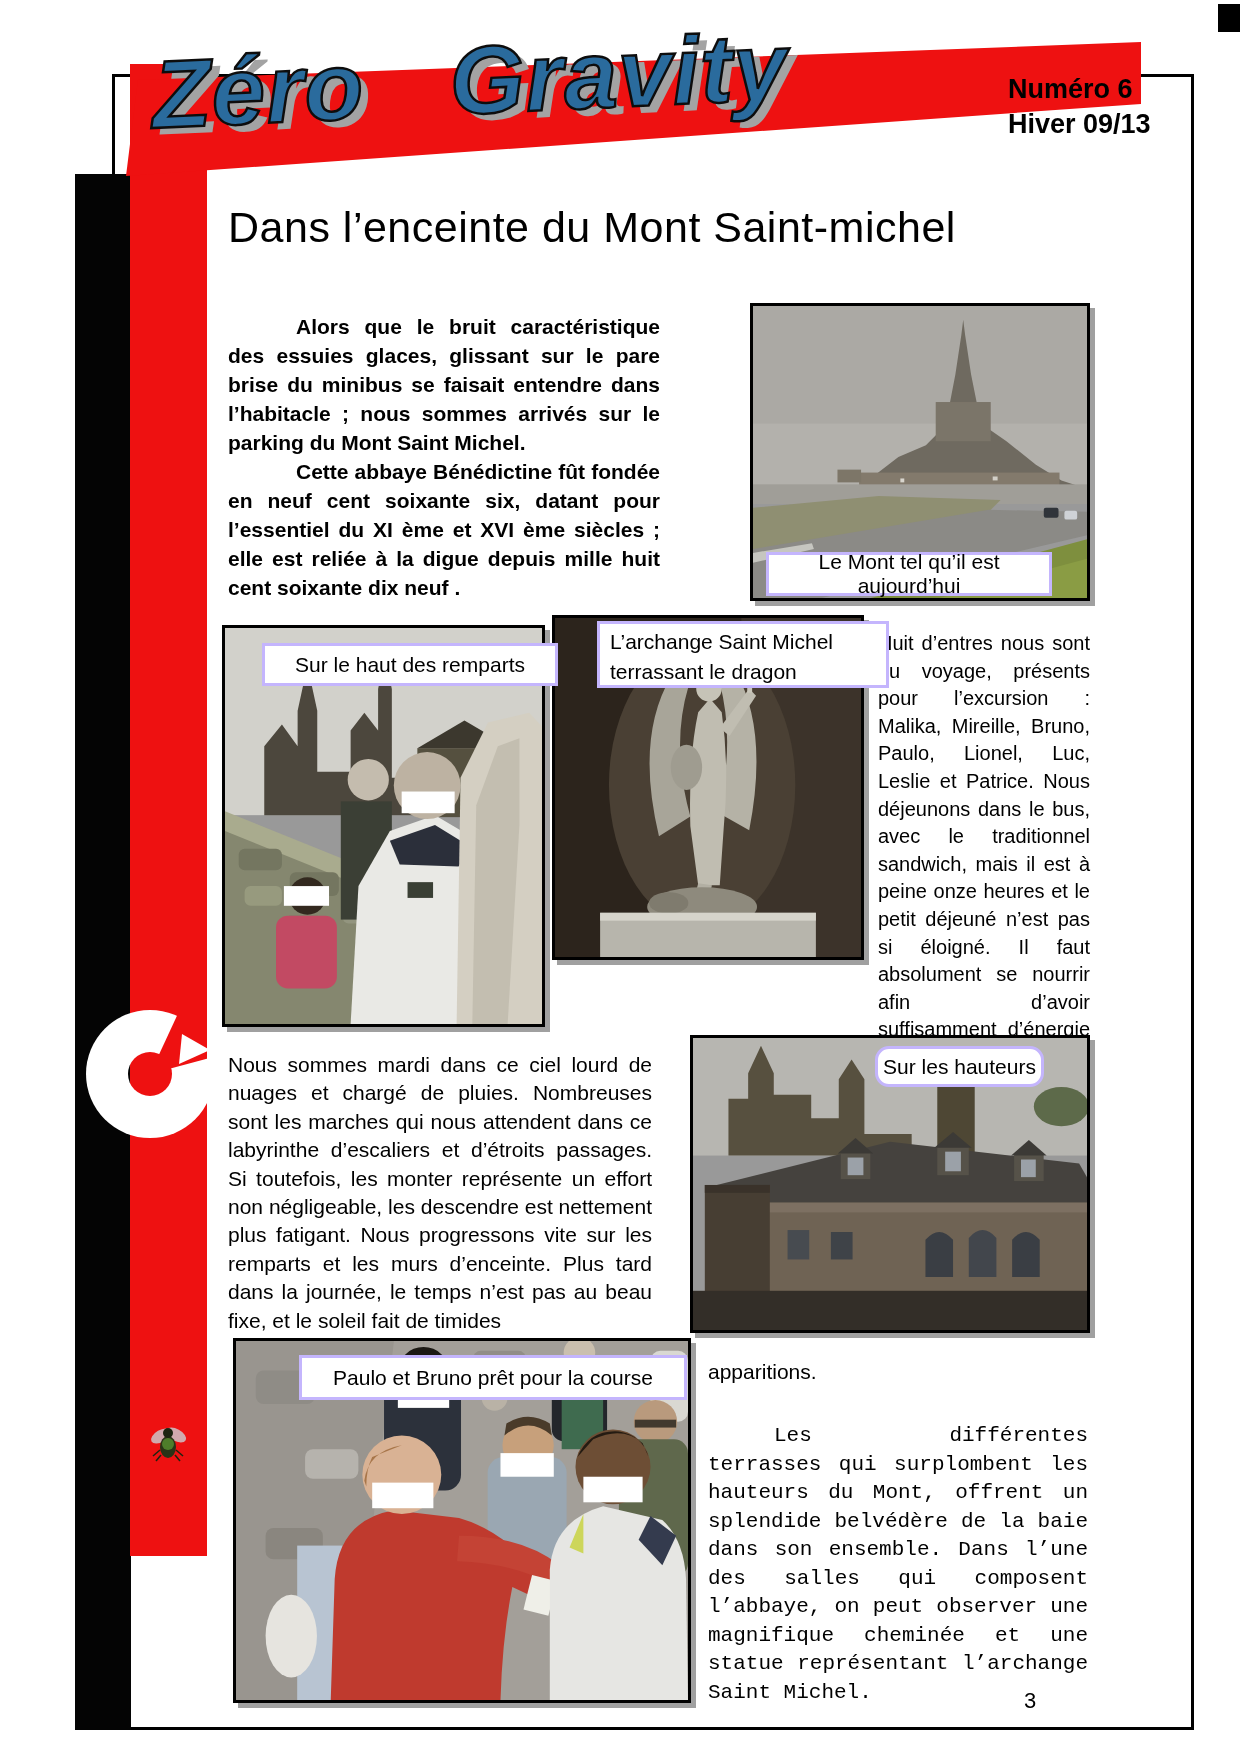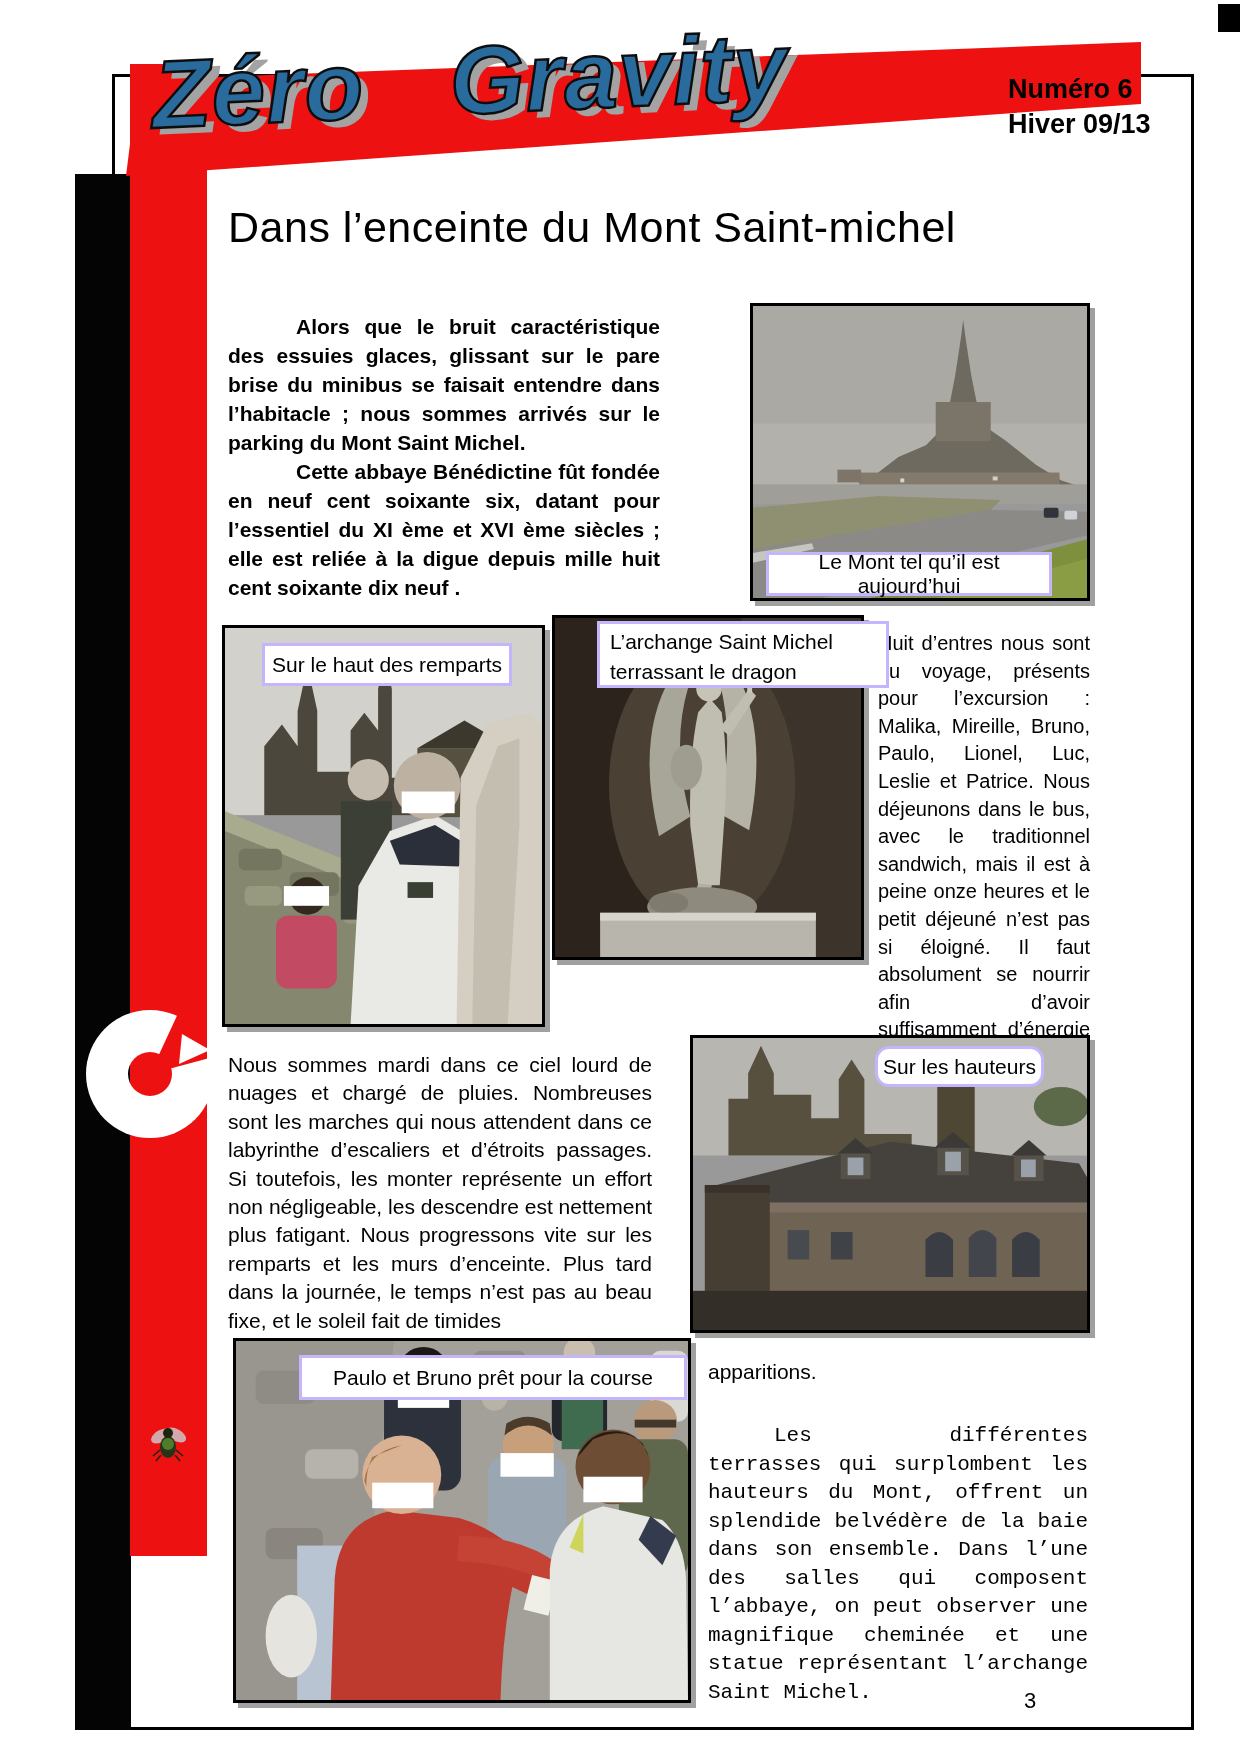--- a/index.html
+++ b/index.html
@@ -30,21 +30,21 @@
   #photo-mont     { left:750px; top:303px;  width:340px; height:298px; }
   #photo-remparts { left:222px; top:625px;  width:323px; height:402px; }
   #photo-archange { left:552px; top:615px;  width:312px; height:345px; }
   #photo-hauteurs { left:690px; top:1035px; width:400px; height:298px; }
   #photo-course   { left:233px; top:1338px; width:458px; height:365px; }
   .caption {
     position:absolute; background:#fff; border:3px solid #c4b5fd; z-index:8;
     font-size:21px; display:flex; align-items:center; justify-content:center; text-align:center;
   }
   #cap-mont     { left:766px; top:552px;  width:286px; height:44px; }
-  #cap-remparts { left:262px; top:643px;  width:250px; height:43px; }
+  #cap-remparts { left:262px; top:643px;  width:296px; height:43px; }
   #cap-archange { left:564px; top:621px;  width:292px; height:67px; display:block; text-align:left; padding:3px 10px; line-height:30px;margin-left:33px; }
   #cap-hauteurs { left:875px; top:1046px; width:169px; height:41px;border-radius:14px; }
   #cap-course   { left:299px; top:1355px; width:388px; height:45px; }
   .rightcol   { position:absolute; left:878px; top:630px;  width:212px; z-index:4; font-size:20px;  line-height:27.6px; text-align:justify; }
   .midpara    { position:absolute; left:228px; top:1051px; width:424px; z-index:4; font-size:21px;  line-height:28.4px; text-align:justify; }
   .apparitions{ position:absolute; left:708px; top:1360px; z-index:4; font-size:21px; }
   .finalpara  { position:absolute; left:708px; top:1422px; width:380px; z-index:4; font-size:21px; line-height:28.5px; text-align:justify;font-family:Liberation Mono, monospace; }
   .finalpara p { text-indent:66px; }
   .page-num { position:absolute; left:1024px; top:1688px; font-size:22px; z-index:4; }
   .g-logo { position:absolute; left:82px; top:1004px; z-index:6; }

